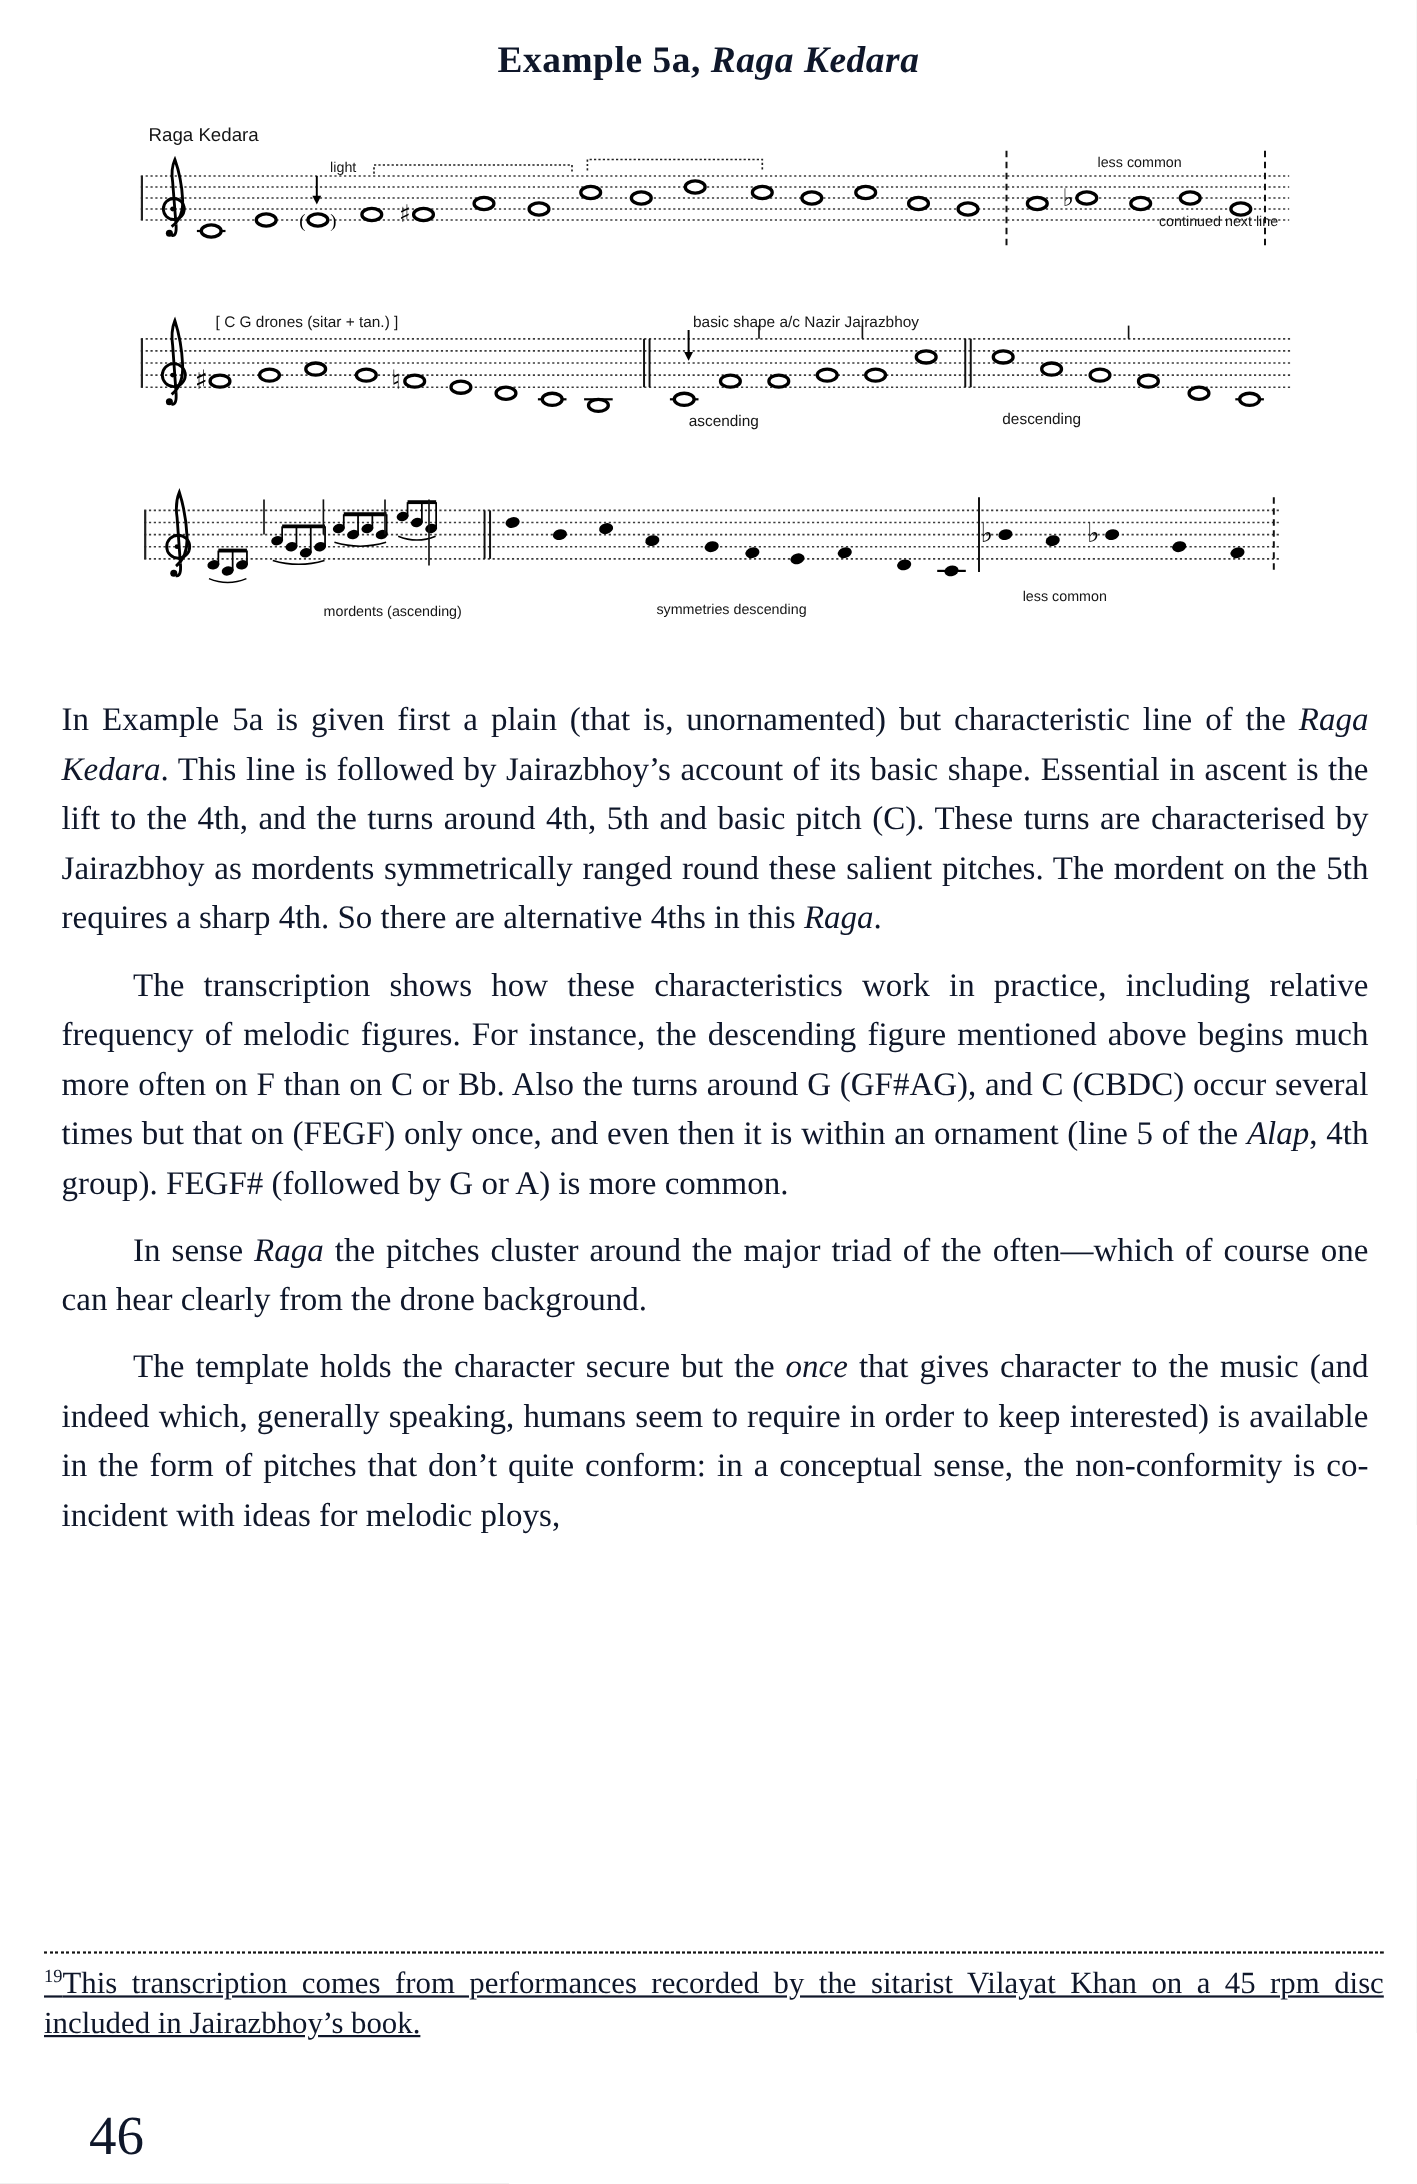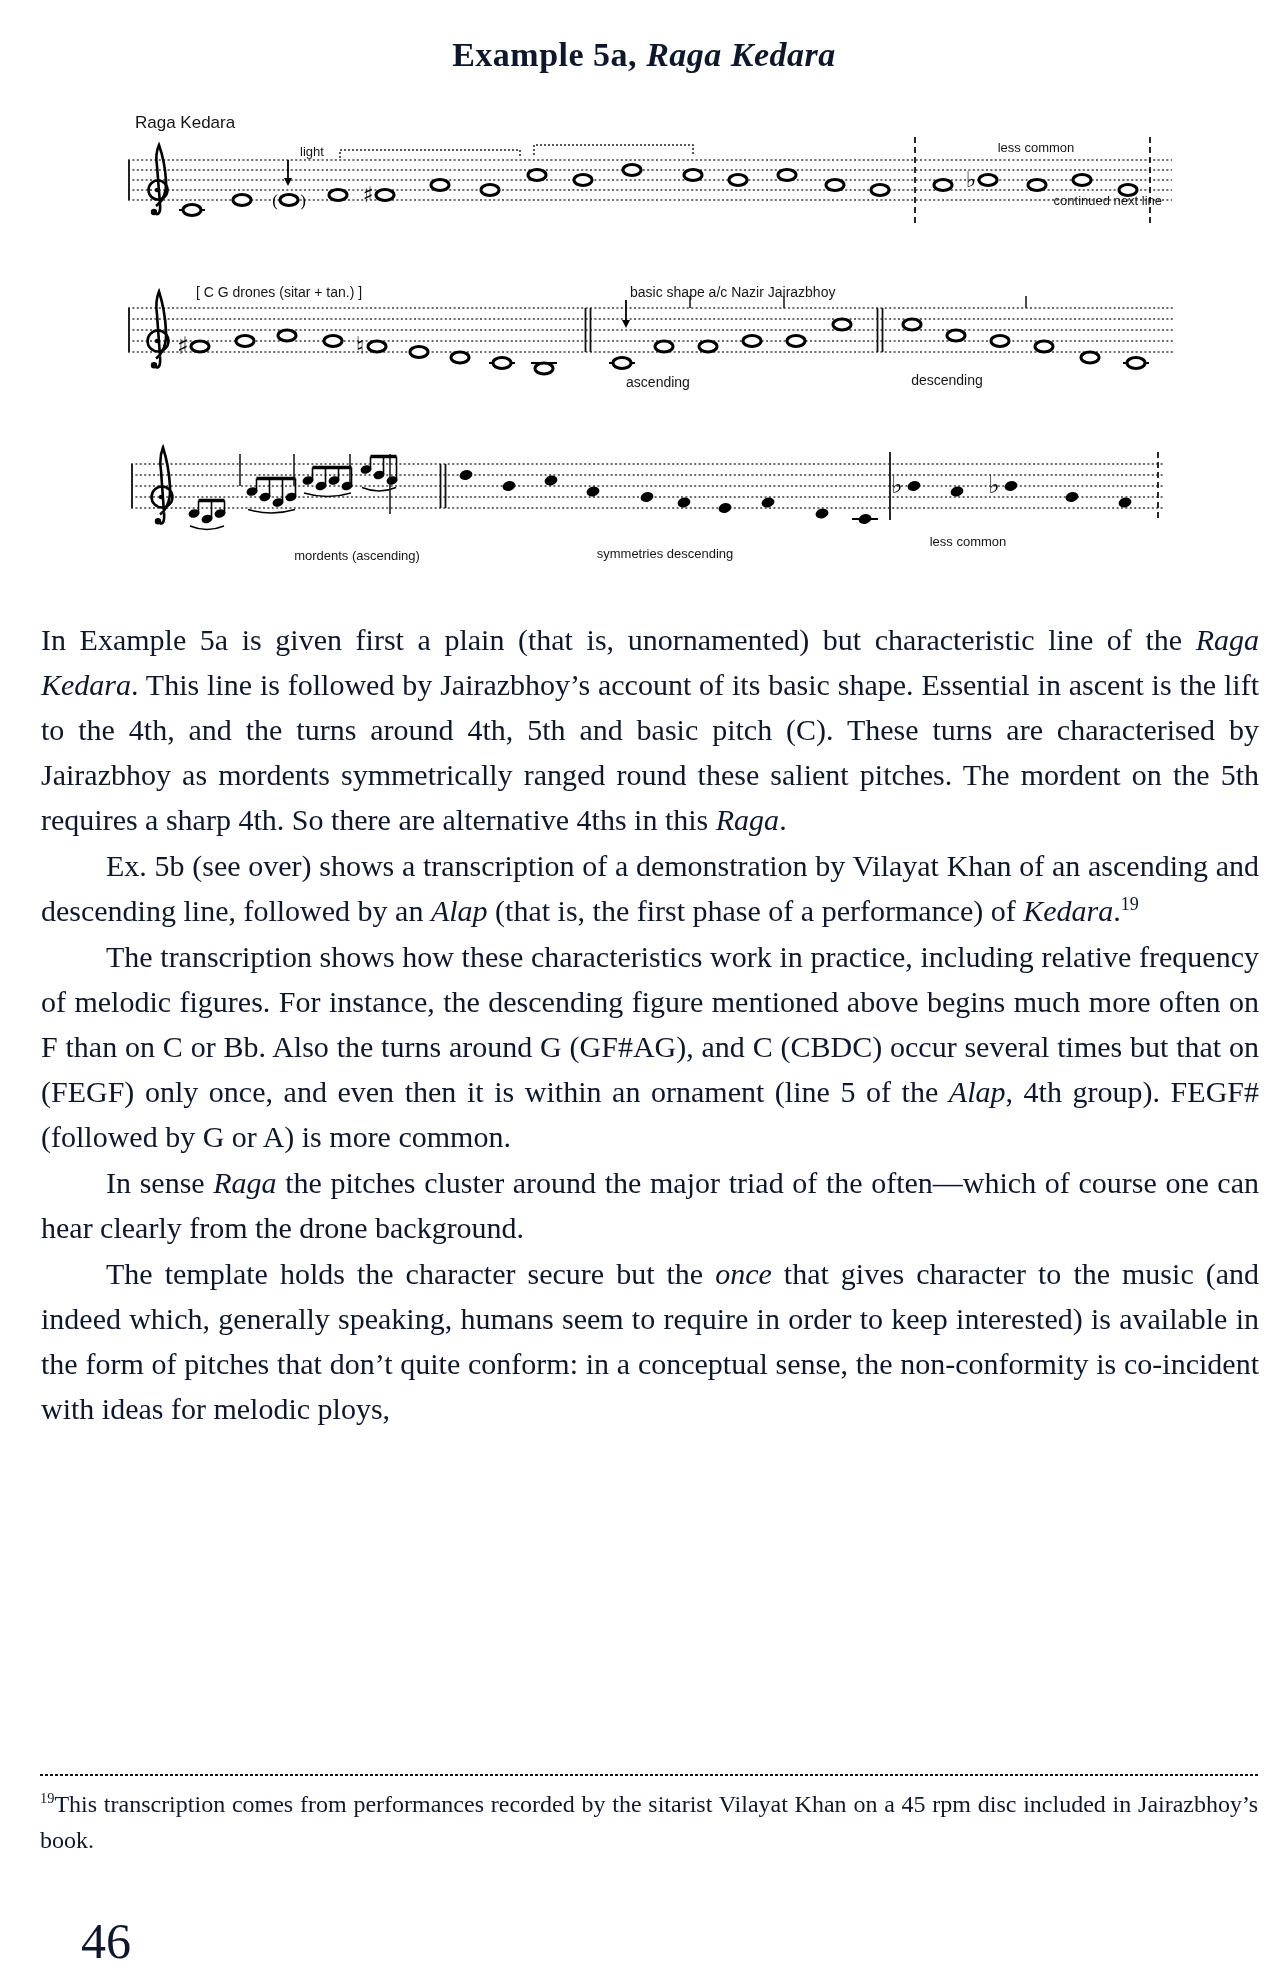--- a/index.html
+++ b/index.html
@@ -4,26 +4,26 @@
 <style>
   html,body{margin:0;padding:0;background:#e8e8e8;}
   .page{position:relative;width:1288px;height:1985px;background:#ffffff;margin:0 auto;
         font-family:"Liberation Serif",serif;color:#0f172a;overflow:hidden;}
   .title{position:absolute;top:36px;left:0;width:1288px;text-align:center;margin:0;
          font-size:34px;font-weight:bold;font-family:"Liberation Serif",serif;letter-spacing:0.5px;}
   .title i{font-style:italic;}
   #fig{position:absolute;top:0;left:0;}
   .bodytext{position:absolute;top:616px;left:40px;width:1220px;
             font-size:30px;line-height:45px;text-align:justify;}
-  .bodytext p{margin:1px;text-indent:65px;}
+  .bodytext p{margin:16px;text-indent:65px;}
   .bodytext p.first{text-indent:0;}
   .fnrule{position:absolute;top:1774px;left:40px;width:1218px;height:2px;
           background:repeating-linear-gradient(90deg,#141414 0 3px,rgba(0,0,0,0) 3px 5px);}
   .footnote{position:absolute;top:1786px;left:40px;width:1218px;
-            font-size:24px;line-height:36px;text-align:justify;}
+            font-size:28px;line-height:36px;text-align:justify;text-decoration:underline;}
   sup{font-size:0.6em;vertical-align:super;line-height:0;}
   .pagenum{position:absolute;top:1912px;left:38px;font-size:50px;font-family:"Liberation Serif",serif;margin-left:43px;}
   svg text{user-select:none;}
 </style>
 </head>
 <body>
 
 <div class="page">
   <h1 class="title"><span>Example 5a, </span><i>Raga Kedara</i></h1>
   <svg id="fig" width="1288" height="580" viewBox="0 0 1288 580" xmlns="http://www.w3.org/2000/svg">
@@ -202,21 +202,20 @@
       <text x="196" y="297" font-size="14" font-family="&quot;Liberation Sans&quot;,sans-serif" fill="#151515" text-anchor="start">[ C G drones (sitar + tan.) ]</text>
       <text x="630" y="297" font-size="14" font-family="&quot;Liberation Sans&quot;,sans-serif" fill="#151515" text-anchor="start">basic shape a/c Nazir Jairazbhoy</text>
       <text x="658" y="387" font-size="14" font-family="&quot;Liberation Sans&quot;,sans-serif" fill="#151515" text-anchor="middle">ascending</text>
       <text x="947" y="385" font-size="14" font-family="&quot;Liberation Sans&quot;,sans-serif" fill="#151515" text-anchor="middle">descending</text>
       <text x="357" y="560" font-size="13" font-family="&quot;Liberation Sans&quot;,sans-serif" fill="#151515" text-anchor="middle">mordents (ascending)</text>
       <text x="665" y="558" font-size="13" font-family="&quot;Liberation Sans&quot;,sans-serif" fill="#151515" text-anchor="middle">symmetries descending</text>
       <text x="968" y="546" font-size="13" font-family="&quot;Liberation Sans&quot;,sans-serif" fill="#151515" text-anchor="middle">less common</text>
     </svg>
   <div class="bodytext">
       <p class="first"><span>In Example 5a is given first a plain (that is, unornamented) but characteristic line of the </span><i>Raga Kedara</i><span>. This line is followed by Jairazbhoy’s account of its basic shape. Essential in ascent is the lift to the 4th, and the turns around 4th, 5th and basic pitch (C). These turns are characterised by Jairazbhoy as mordents symmetrically ranged round these salient pitches. The mordent on the 5th requires a sharp 4th. So there are alternative 4ths in this </span><i>Raga</i><span>.</span></p>
-      <p><span>Ex. 5b (see over) shows a transcription of a demonstration by Vilayat Khan of an ascending and descending line, followed by an </span><i>Alap</i><span> (that is, the first phase of a performance) of </span><i>Kedara</i><span>.</span><sup>19</sup></p>
       <p><span>The transcription shows how these characteristics work in practice, including relative frequency of melodic figures. For instance, the descending figure mentioned above begins much more often on F than on C or Bb. Also the turns around G (GF#AG), and C (CBDC) occur several times but that on (FEGF) only once, and even then it is within an ornament (line 5 of the </span><i>Alap</i><span>, 4th group). FEGF# (followed by G or A) is more common.</span></p>
       <p><span>In sense </span><i>Raga</i><span> the pitches cluster around the major triad of the often—which of course one can hear clearly from the drone background.</span></p>
       <p><span>The template holds the character secure but the </span><i>once</i><span> that gives character to the music (and indeed which, generally speaking, humans seem to require in order to keep interested) is available in the form of pitches that don’t quite conform: in a conceptual sense, the non-conformity is co-incident with ideas for melodic ploys,</span></p>
     </div>
   <div class="fnrule"></div>
   <div class="footnote"><sup>19</sup><span>This transcription comes from performances recorded by the sitarist Vilayat Khan on a 45 rpm disc included in Jairazbhoy’s book.</span></div>
   <div class="pagenum">46</div>
 </div>
 
 </body></html>

